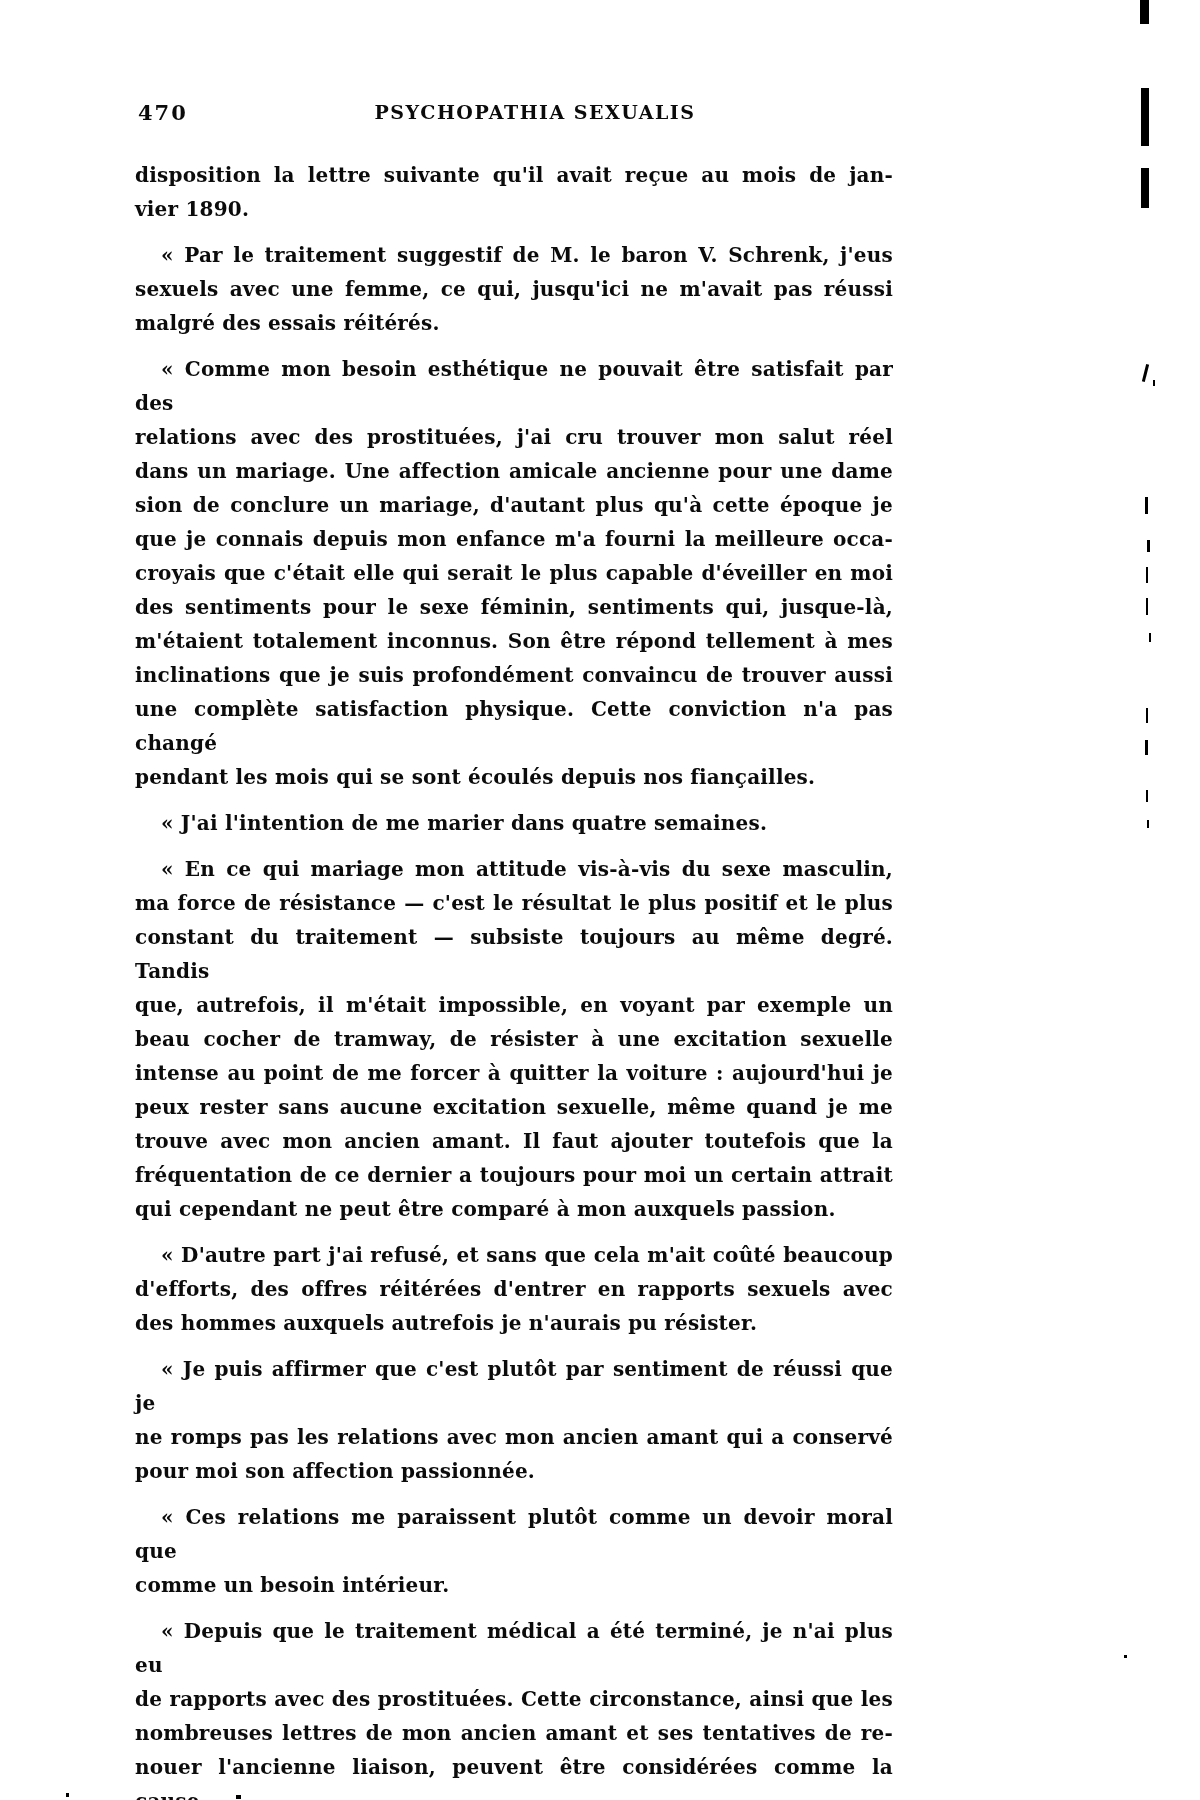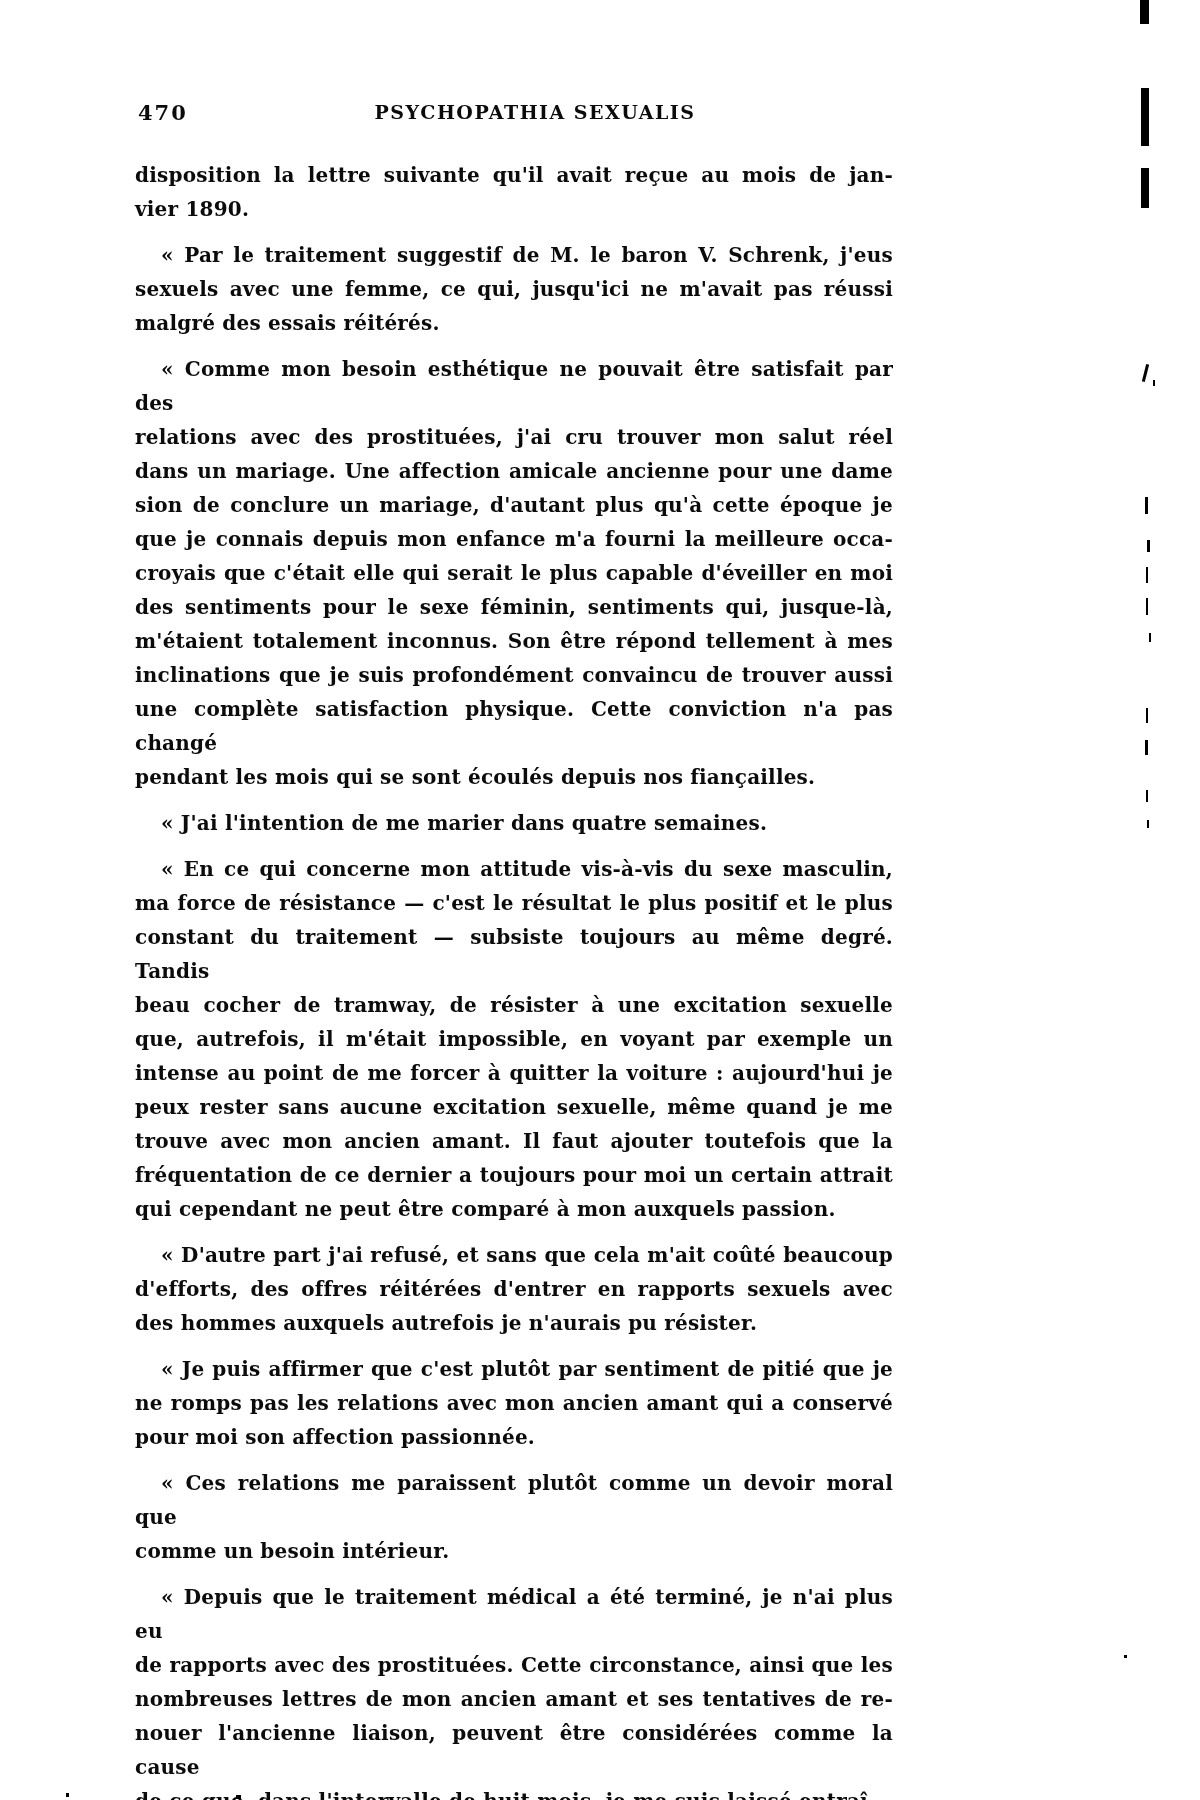--- a/index.html
+++ b/index.html
@@ -101,38 +101,38 @@
         <div class="line just">des sentiments pour le sexe féminin, sentiments qui, jusque-là,</div>
         <div class="line just">m'étaient totalement inconnus. Son être répond tellement à mes</div>
         <div class="line just">inclinations que je suis profondément convaincu de trouver aussi</div>
         <div class="line just">une complète satisfaction physique. Cette conviction n'a pas changé</div>
         <div class="line">pendant les mois qui se sont écoulés depuis nos fiançailles.</div>
       </div>
       <div class="paragraph">
         <div class="line first-indent">« J'ai l'intention de me marier dans quatre semaines.</div>
       </div>
       <div class="paragraph">
-        <div class="line just first-indent">« En ce qui concerne mon attitude vis-à-vis du sexe masculin,</div>
+        <div class="line just first-indent">« En ce qui mariage mon attitude vis-à-vis du sexe masculin,</div>
         <div class="line just">ma force de résistance — c'est le résultat le plus positif et le plus</div>
         <div class="line just">constant du traitement — subsiste toujours au même degré. Tandis</div>
+        <div class="line just">que, autrefois, il m'était impossible, en voyant par exemple un</div>
         <div class="line just">beau cocher de tramway, de résister à une excitation sexuelle</div>
-        <div class="line just">que, autrefois, il m'était impossible, en voyant par exemple un</div>
         <div class="line just">intense au point de me forcer à quitter la voiture : aujourd'hui je</div>
         <div class="line just">peux rester sans aucune excitation sexuelle, même quand je me</div>
         <div class="line just">trouve avec mon ancien amant. Il faut ajouter toutefois que la</div>
         <div class="line just">fréquentation de ce dernier a toujours pour moi un certain attrait</div>
         <div class="line">qui cependant ne peut être comparé à mon auxquels passion.</div>
       </div>
       <div class="paragraph">
         <div class="line just first-indent">« D'autre part j'ai refusé, et sans que cela m'ait coûté beaucoup</div>
         <div class="line just">d'efforts, des offres réitérées d'entrer en rapports sexuels avec</div>
         <div class="line">des hommes auxquels autrefois je n'aurais pu résister.</div>
       </div>
       <div class="paragraph">
-        <div class="line just first-indent">« Je puis affirmer que c'est plutôt par sentiment de pitié que je</div>
+        <div class="line just first-indent">« Je puis affirmer que c'est plutôt par sentiment de réussi que je</div>
         <div class="line just">ne romps pas les relations avec mon ancien amant qui a conservé</div>
         <div class="line">pour moi son affection passionnée.</div>
       </div>
       <div class="paragraph">
         <div class="line just first-indent">« Ces relations me paraissent plutôt comme un devoir moral que</div>
         <div class="line">comme un besoin intérieur.</div>
       </div>
       <div class="paragraph">
         <div class="line just first-indent">« Depuis que le traitement médical a été terminé, je n'ai plus eu</div>
         <div class="line just">de rapports avec des prostituées. Cette circonstance, ainsi que les</div>

